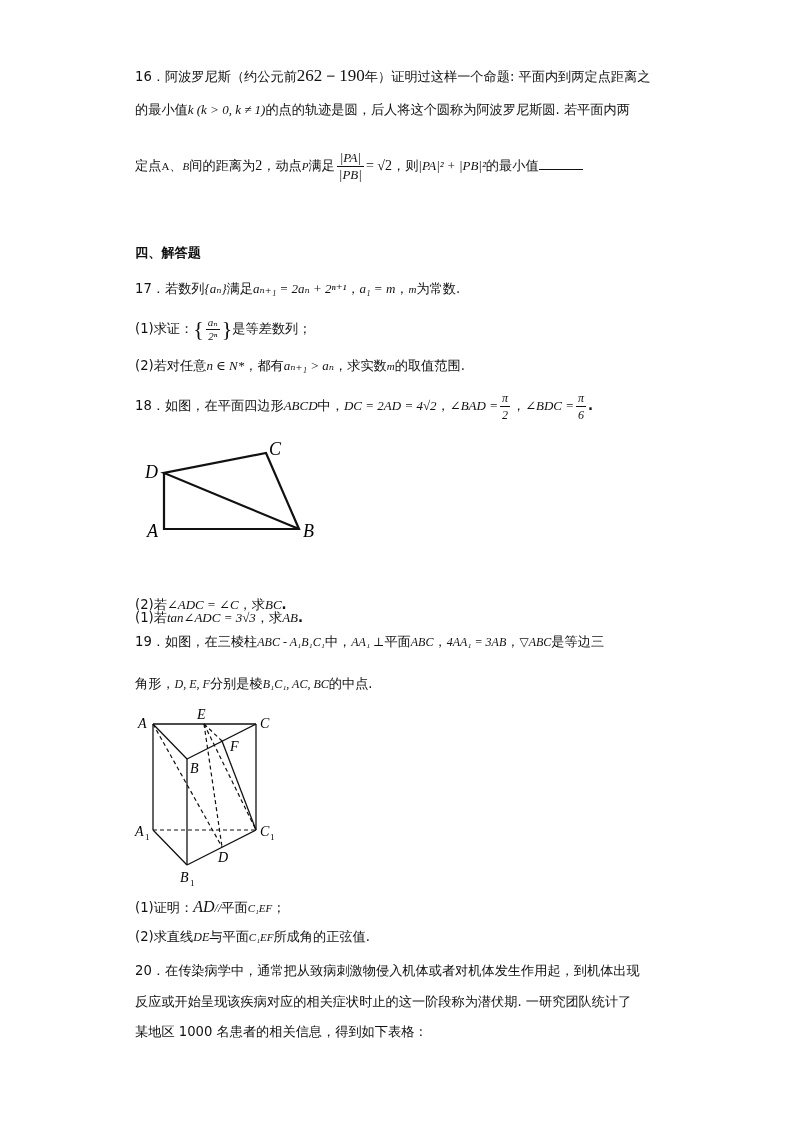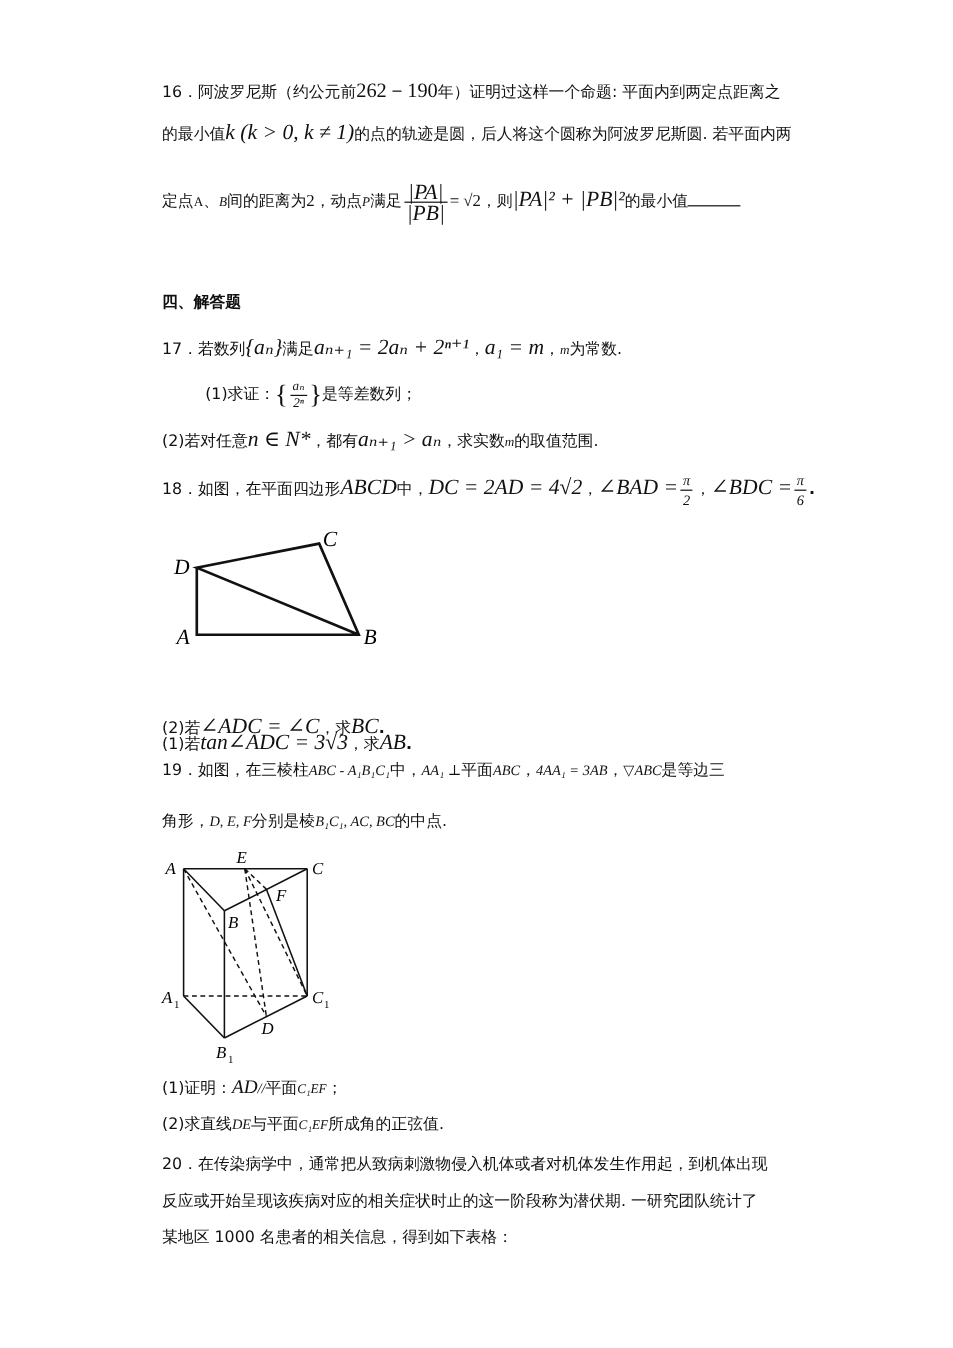--- a/index.html
+++ b/index.html
@@ -1,19 +1,19 @@
 <!DOCTYPE html>
 <html><head>
 <meta charset="utf-8">
 <style>
   html, body { margin:0; padding:0; background:#ffffff; }
   body { width:794px; height:1123px; position:relative; overflow:hidden;
          font-family:"DejaVu Sans", "Liberation Sans", sans-serif; color:#111; font-size:13px; }
   .line { position:absolute; left:135px; white-space:nowrap; line-height:20px; font-size:13.2px; }
-  .m { font-family:"Liberation Serif","DejaVu Serif", serif; font-style:italic; font-size:18px; }
+  .m { font-family:"Liberation Serif","DejaVu Serif", serif; font-style:italic; font-size:13px; }
   .n { font-family:"Liberation Serif","DejaVu Serif", serif; font-size:14px; }
   .b { font-weight:bold; }
   .frac { display:inline-block; vertical-align:middle; text-align:center; margin:0 2px; }
   .frac > span { display:block; line-height:16px; padding:0 2px; }
   .frac > span.num { border-bottom:1px solid #111; }
   .blank { display:inline-block; width:44px; border-bottom:1px solid #111; height:14px; vertical-align:baseline; }
   .brace { font-size:22px; vertical-align:middle; font-family:"Liberation Serif", serif; }
   svg { position:absolute; }
   .lbl { font-family:"Liberation Serif","DejaVu Serif", serif; font-style:italic; }
 </style>
@@ -28,21 +28,21 @@
 </div>
 <div class="line" style="top:146px; line-height:40px;">
   <span>定点</span><span class="n" style="font-size:11px">A</span><span>、</span><span class="m" style="font-size:11px">B</span><span>间的距离为</span><span class="n">2</span><span>，动点</span><span class="m" style="font-size:11px">P</span><span>满足</span><span class="frac m"><span class="num">|PA|</span><span>|PB|</span></span><span class="n">= √2</span><span>，则</span><span class="m">|PA|² + |PB|²</span><span>的最小值</span><span class="blank"></span>
 </div>
 
 <div class="line b" style="top:243px;">四、解答题</div>
 
 <div class="line" style="top:279px;">
   <span>17．若数列</span><span class="m">{aₙ}</span><span>满足</span><span class="m">aₙ₊₁ = 2aₙ + 2ⁿ⁺¹</span><span>，</span><span class="m">a₁ = m</span><span>，</span><span class="m" style="font-size:11px">m</span><span>为常数.</span>
 </div>
-<div class="line" style="top:312px; line-height:34px;margin-left:36px;">
+<div class="line" style="top:312px; line-height:34px;">
   <span>(1)求证：</span><span class="brace">{</span><span class="frac m" style="font-size:11px"><span class="num" style="line-height:13px">aₙ</span><span style="line-height:13px">2ⁿ</span></span><span class="brace">}</span><span>是等差数列；</span>
 </div>
 <div class="line" style="top:356px;">
   <span>(2)若对任意</span><span class="m">n ∈ N*</span><span>，都有</span><span class="m">aₙ₊₁ &gt; aₙ</span><span>，求实数</span><span class="m" style="font-size:11px">m</span><span>的取值范围.</span>
 </div>
 
 <div class="line" style="top:386px; line-height:40px;">
   <span>18．如图，在平面四边形</span><span class="m">ABCD</span><span>中，</span><span class="m">DC = 2AD = 4√2</span><span>，</span><span class="m">∠BAD =</span><span class="frac m" style="font-size:12px"><span class="num">π</span><span>2</span></span><span>，</span><span class="m">∠BDC =</span><span class="frac m" style="font-size:12px"><span class="num">π</span><span>6</span></span><span class="b">.</span>
 </div>
 

